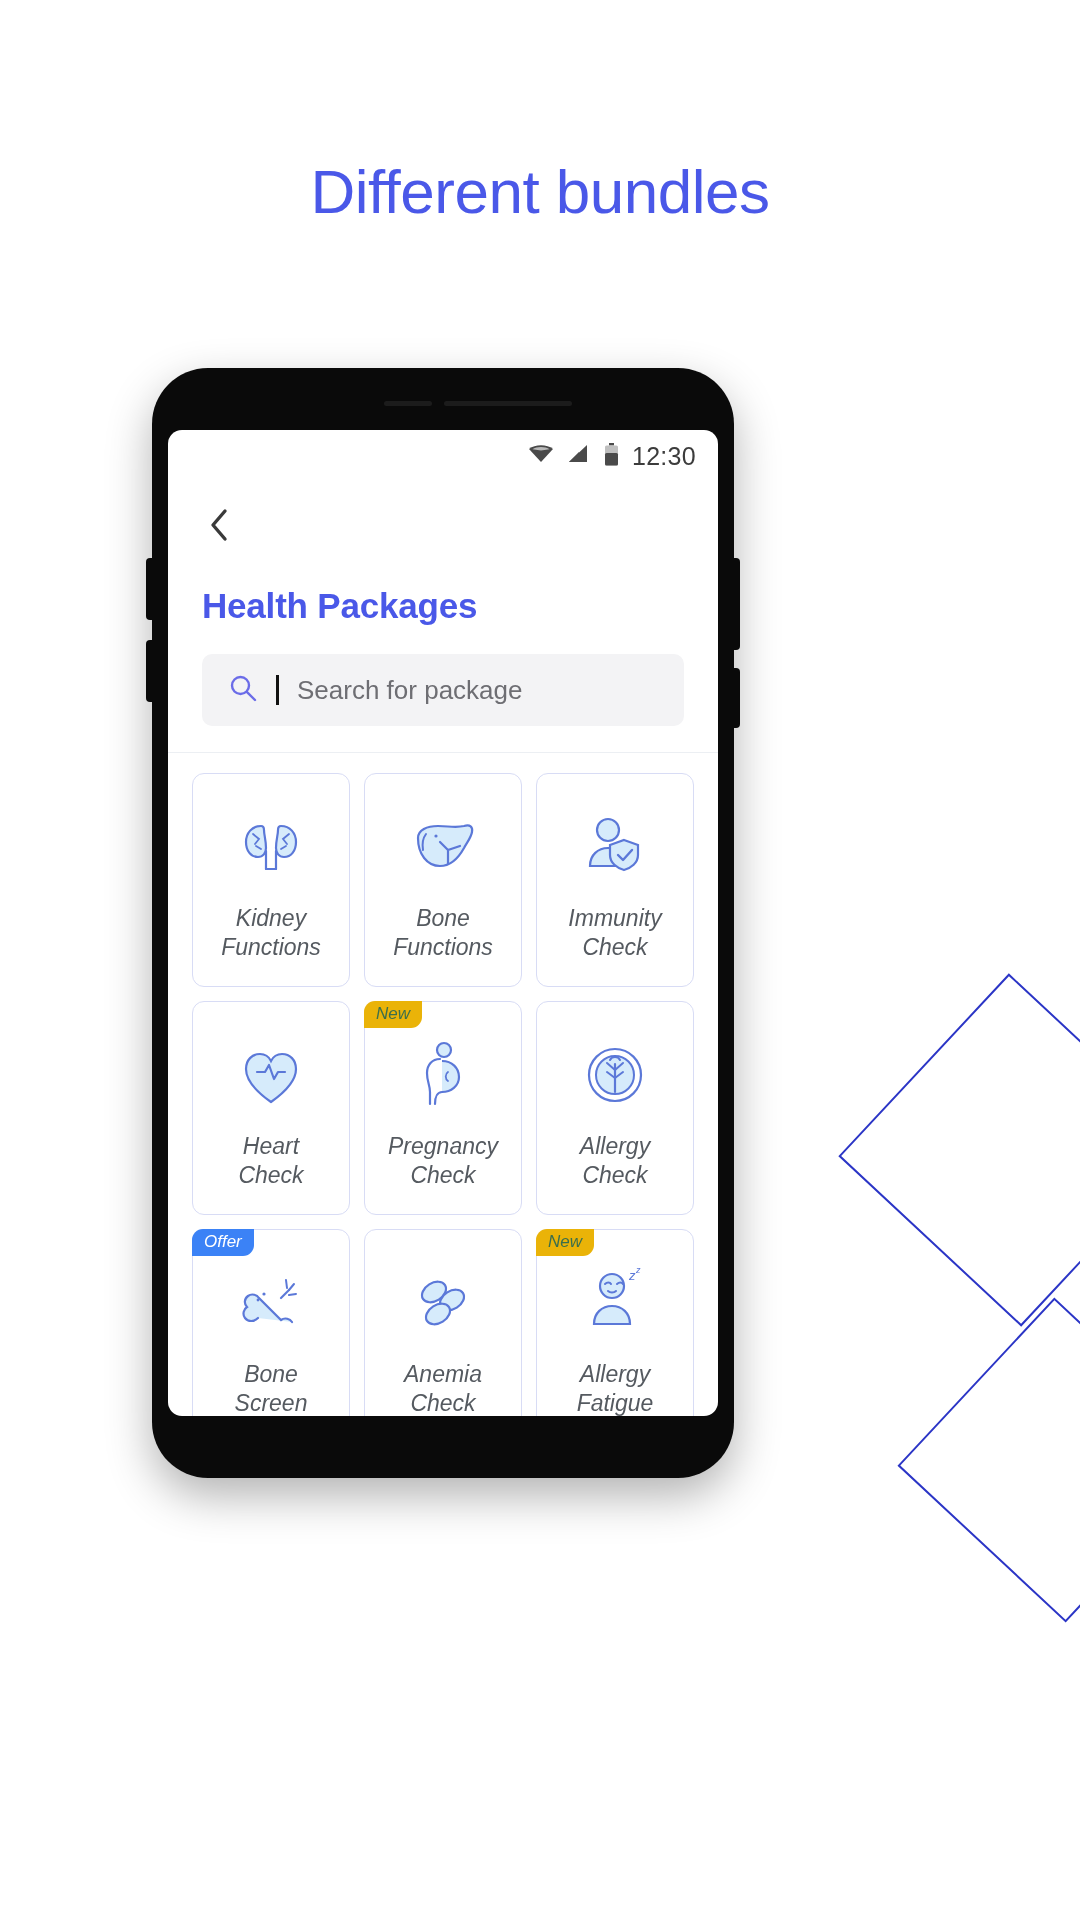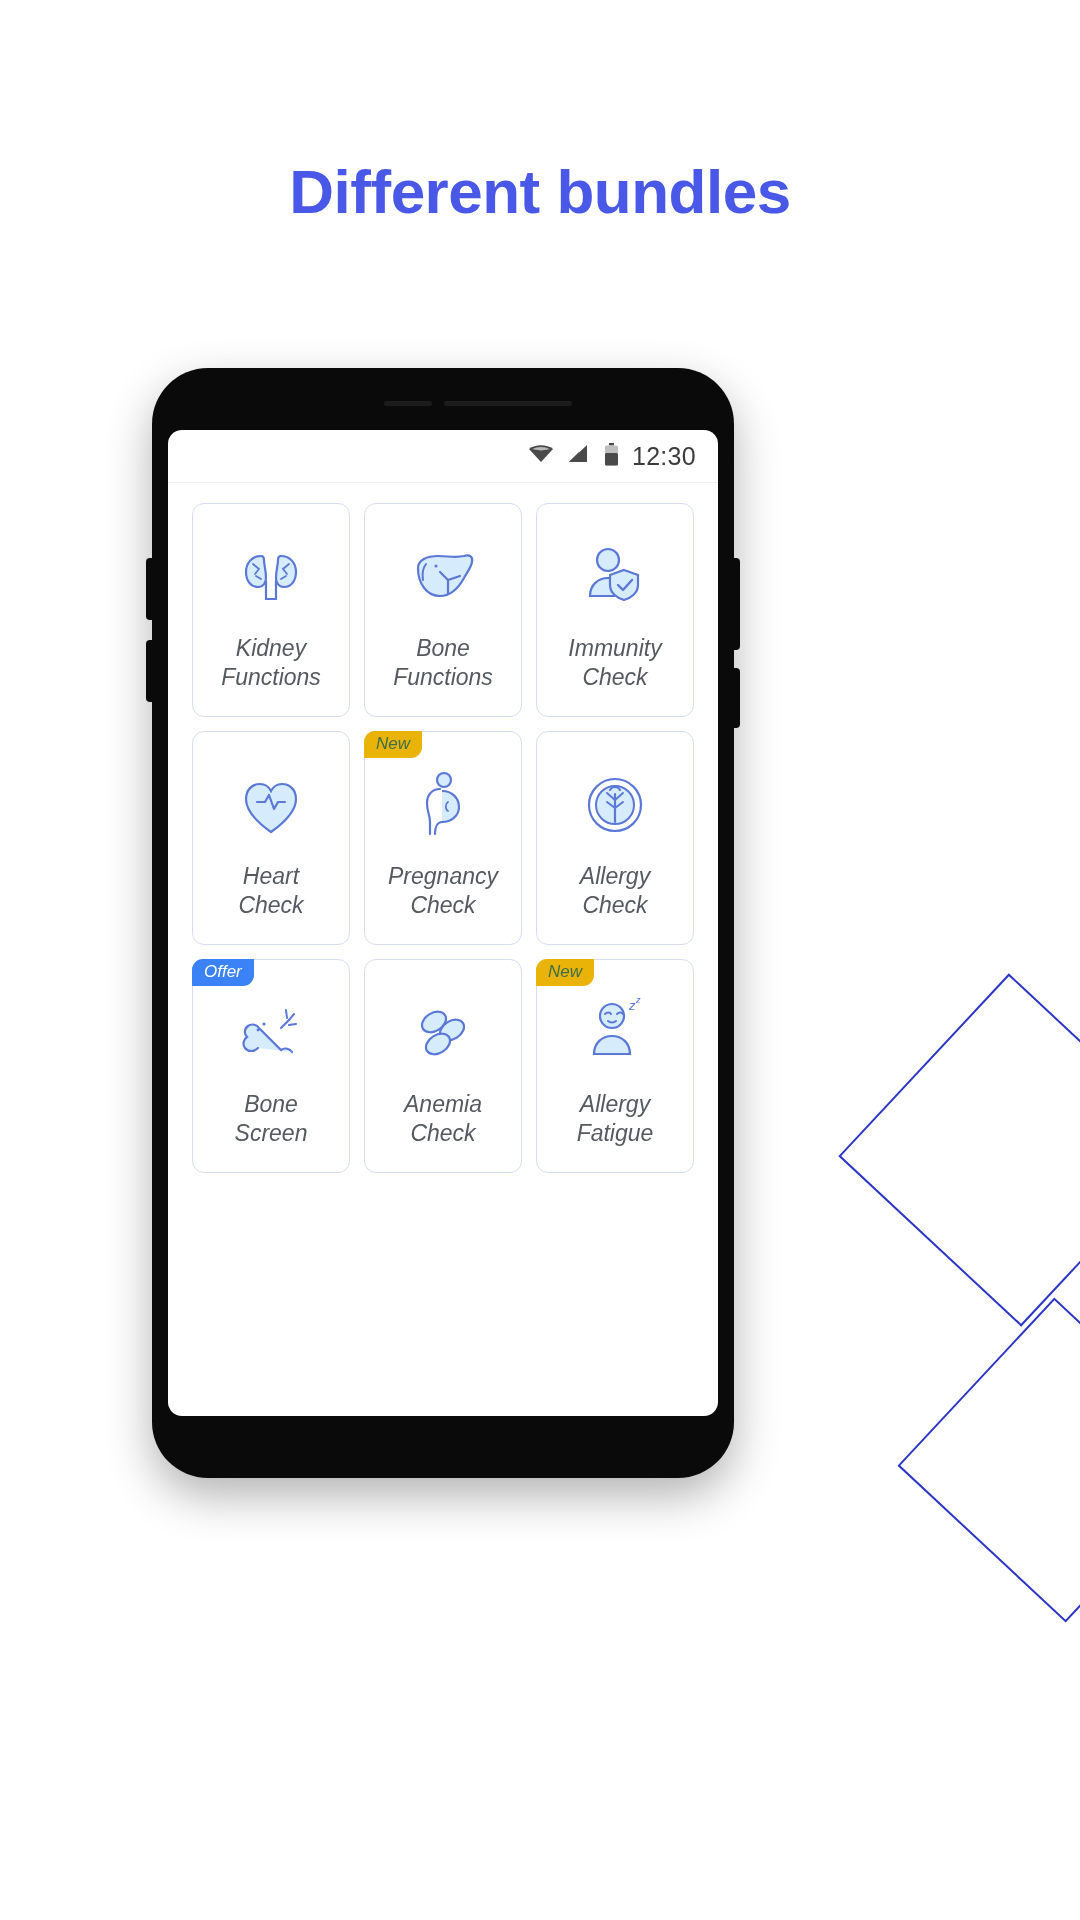--- a/index.html
+++ b/index.html
@@ -15,21 +15,21 @@
   .deco { position:absolute; border:2px solid #2b35c6; background:transparent; }
   .deco-1 { width:250px; height:250px; right:-60px; top:1025px; transform:rotate(43deg); }
   .deco-2 { width:230px; height:230px; right:-95px; top:1345px; transform:rotate(43deg); }
 
   
   .headline {
     position:absolute; top:150px; left:0; width:1080px;
     text-align:center;
     color:#4a58e8;
     font-size:62px;
-    font-weight:bold;
+    font-weight:normal;
     line-height:1.35;
     letter-spacing:-0.5px;
   }
   .headline .l2 { display:block; }
 
   
   .phone {
     position:absolute;
     left:152px; top:368px;
     width:582px; height:1110px;
@@ -160,20 +160,44 @@
       <span class="st-icon">
         <svg width="15" height="23" viewBox="0 0 15 23">
             <rect x="5" y="0" width="5" height="2.5" fill="#4a4a4a"></rect>
             <rect x="1" y="2.5" width="13" height="20" rx="1.6" fill="#bfbfbf"></rect>
             <rect x="1" y="10" width="13" height="12.5" rx="1.6" fill="#4a4a4a"></rect>
           </svg>
       </span>
       <span class="st-time">12:30</span>
     </div>
 
+    <div class="app-header">
+      <div class="back-btn">
+        <span>
+          <svg width="22" height="34" viewBox="0 0 22 34">
+              <path d="M17 3 L5 17 L17 31" stroke="#3a3a3a" stroke-width="3.4" fill="none" stroke-linecap="round" stroke-linejoin="round"></path>
+            </svg>
+        </span>
+      </div>
+
+      <div class="page-title">Health Packages</div>
+
+      <div class="search-wrap">
+        <div class="search-box">
+          <span>
+            <svg width="30" height="30" viewBox="0 0 30 30">
+                <circle cx="12.5" cy="12.5" r="8.5" stroke="#6b6ce8" stroke-width="2.4" fill="none"></circle>
+                <line x1="18.8" y1="18.8" x2="27" y2="27" stroke="#6b6ce8" stroke-width="2.4" stroke-linecap="round"></line>
+              </svg>
+          </span>
+          <span class="search-caret"></span>
+          <span class="search-ph">Search for package</span>
+        </div>
+      </div>
+    </div>
     <div class="hdr-divider"></div>
 
     <div class="grid">
 
       <div class="card">
         <div class="card-icon">
           <svg width="86" height="86" viewBox="0 0 86 86">
             <path d="M33 22c-9 0-15 7-15 16s5 15 12 15c5 0 8-4 8-9 0-8-2-13-2-18 0-3-1-4-3-4z" fill="#d6ebfb" stroke="#5b78d8" stroke-width="2.2"></path>
             <path d="M53 22c9 0 15 7 15 16s-5 15-12 15c-5 0-8-4-8-9 0-8 2-13 2-18 0-3 1-4 3-4z" fill="#d6ebfb" stroke="#5b78d8" stroke-width="2.2"></path>
             <path d="M38 47v18M48 47v18" stroke="#5b78d8" stroke-width="2.2" fill="none" stroke-linecap="round"></path>

